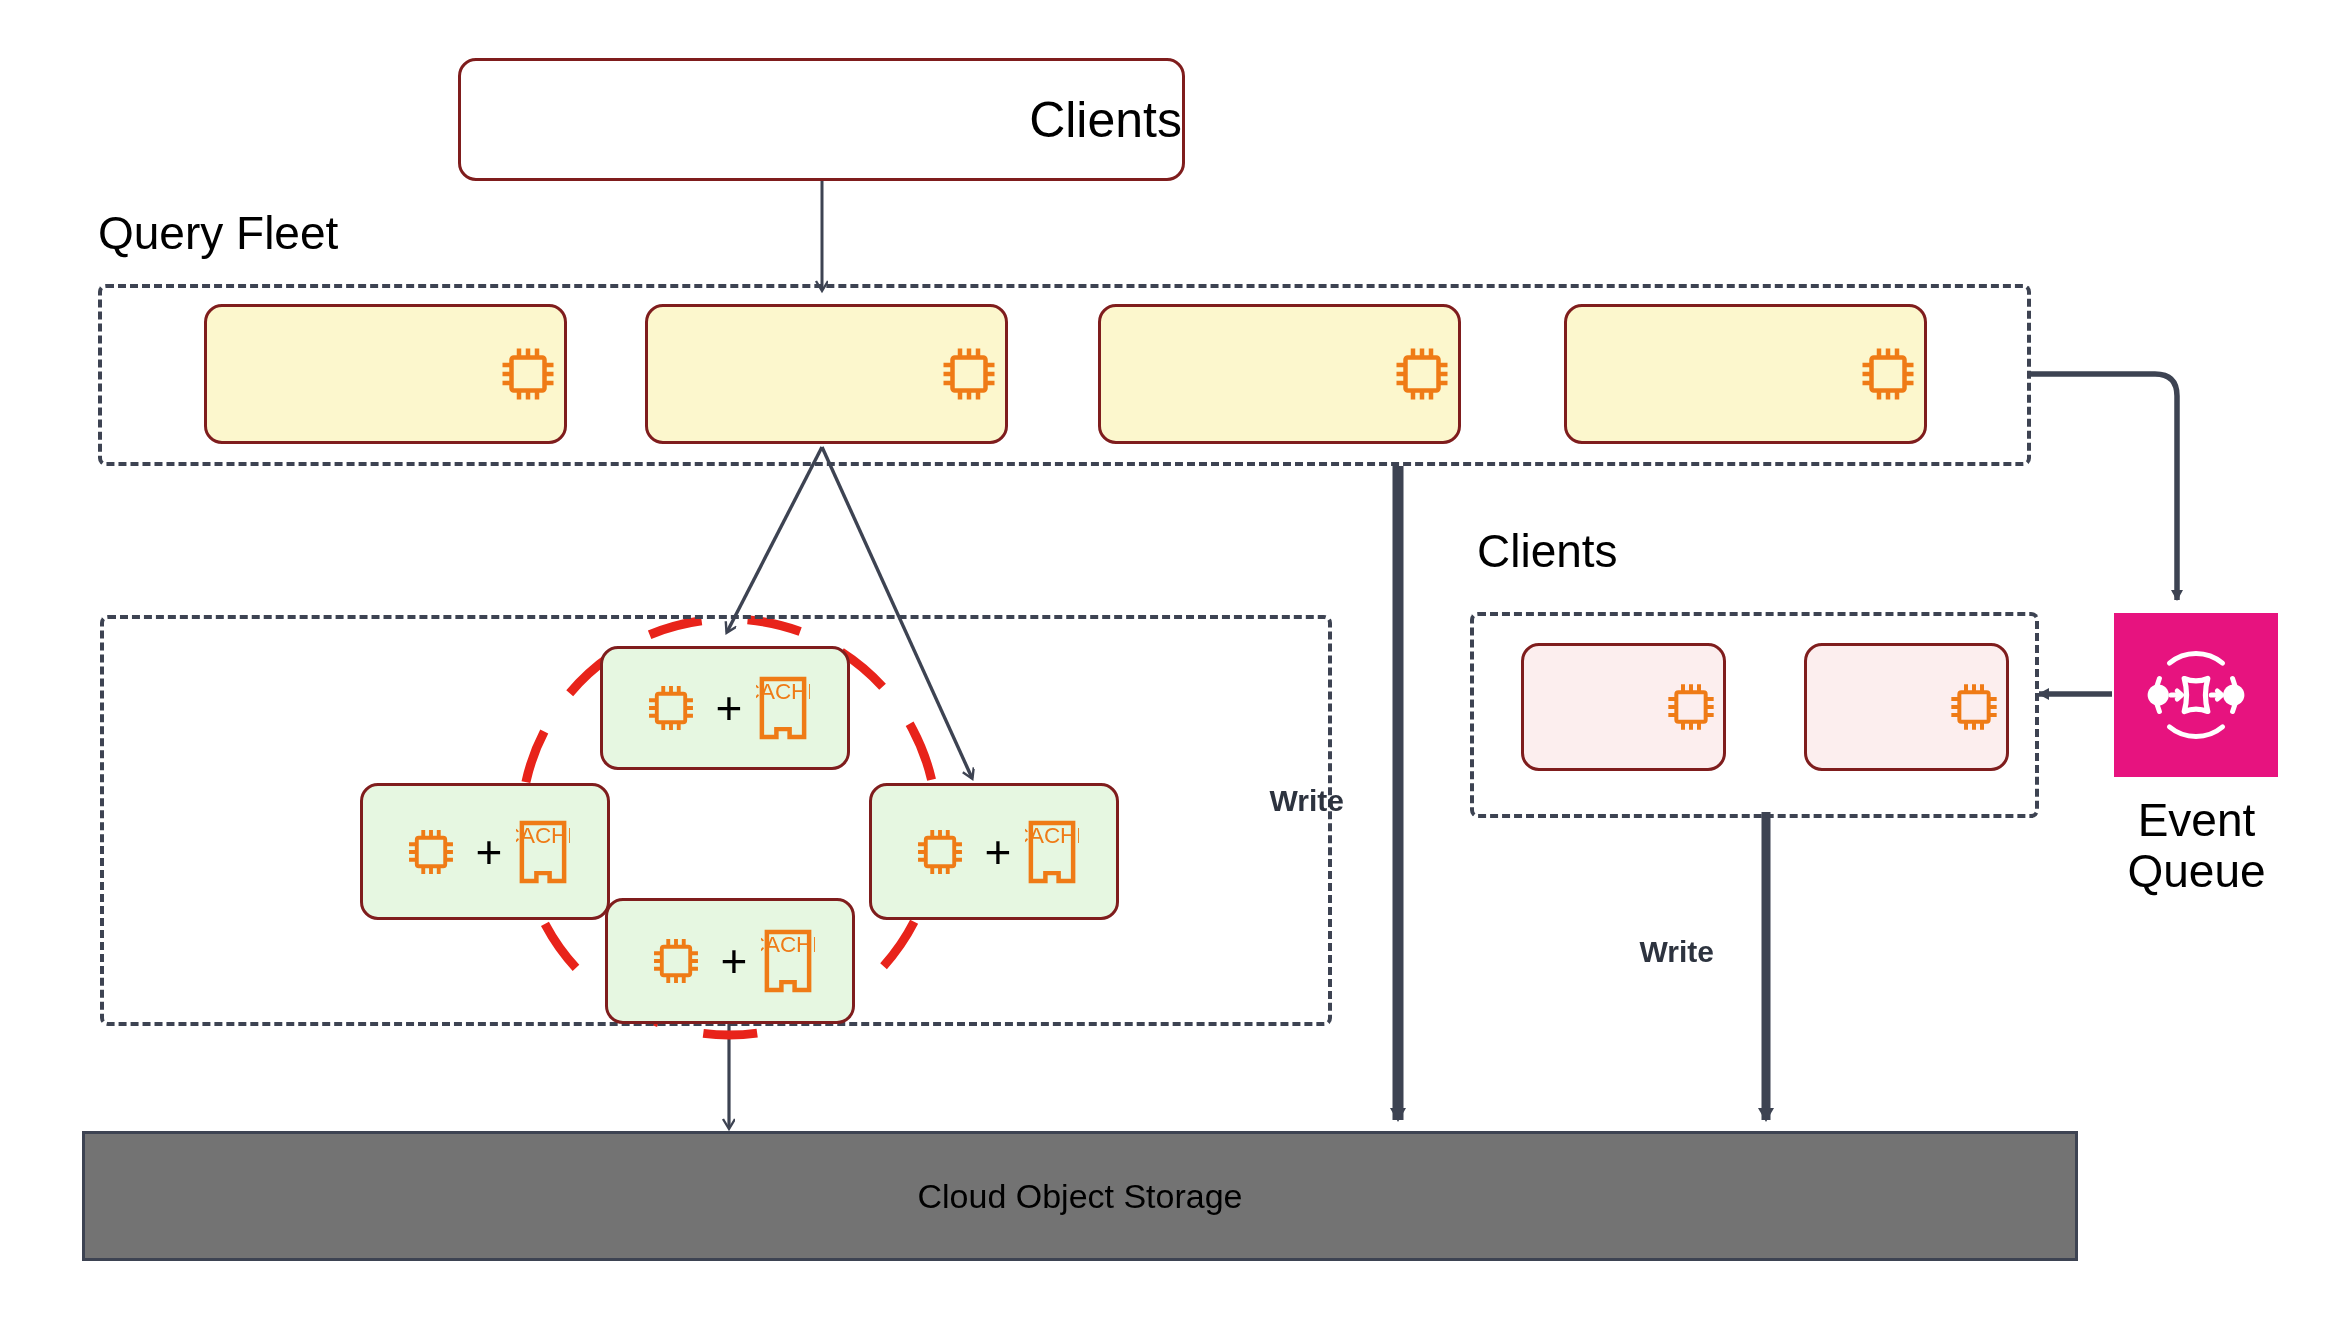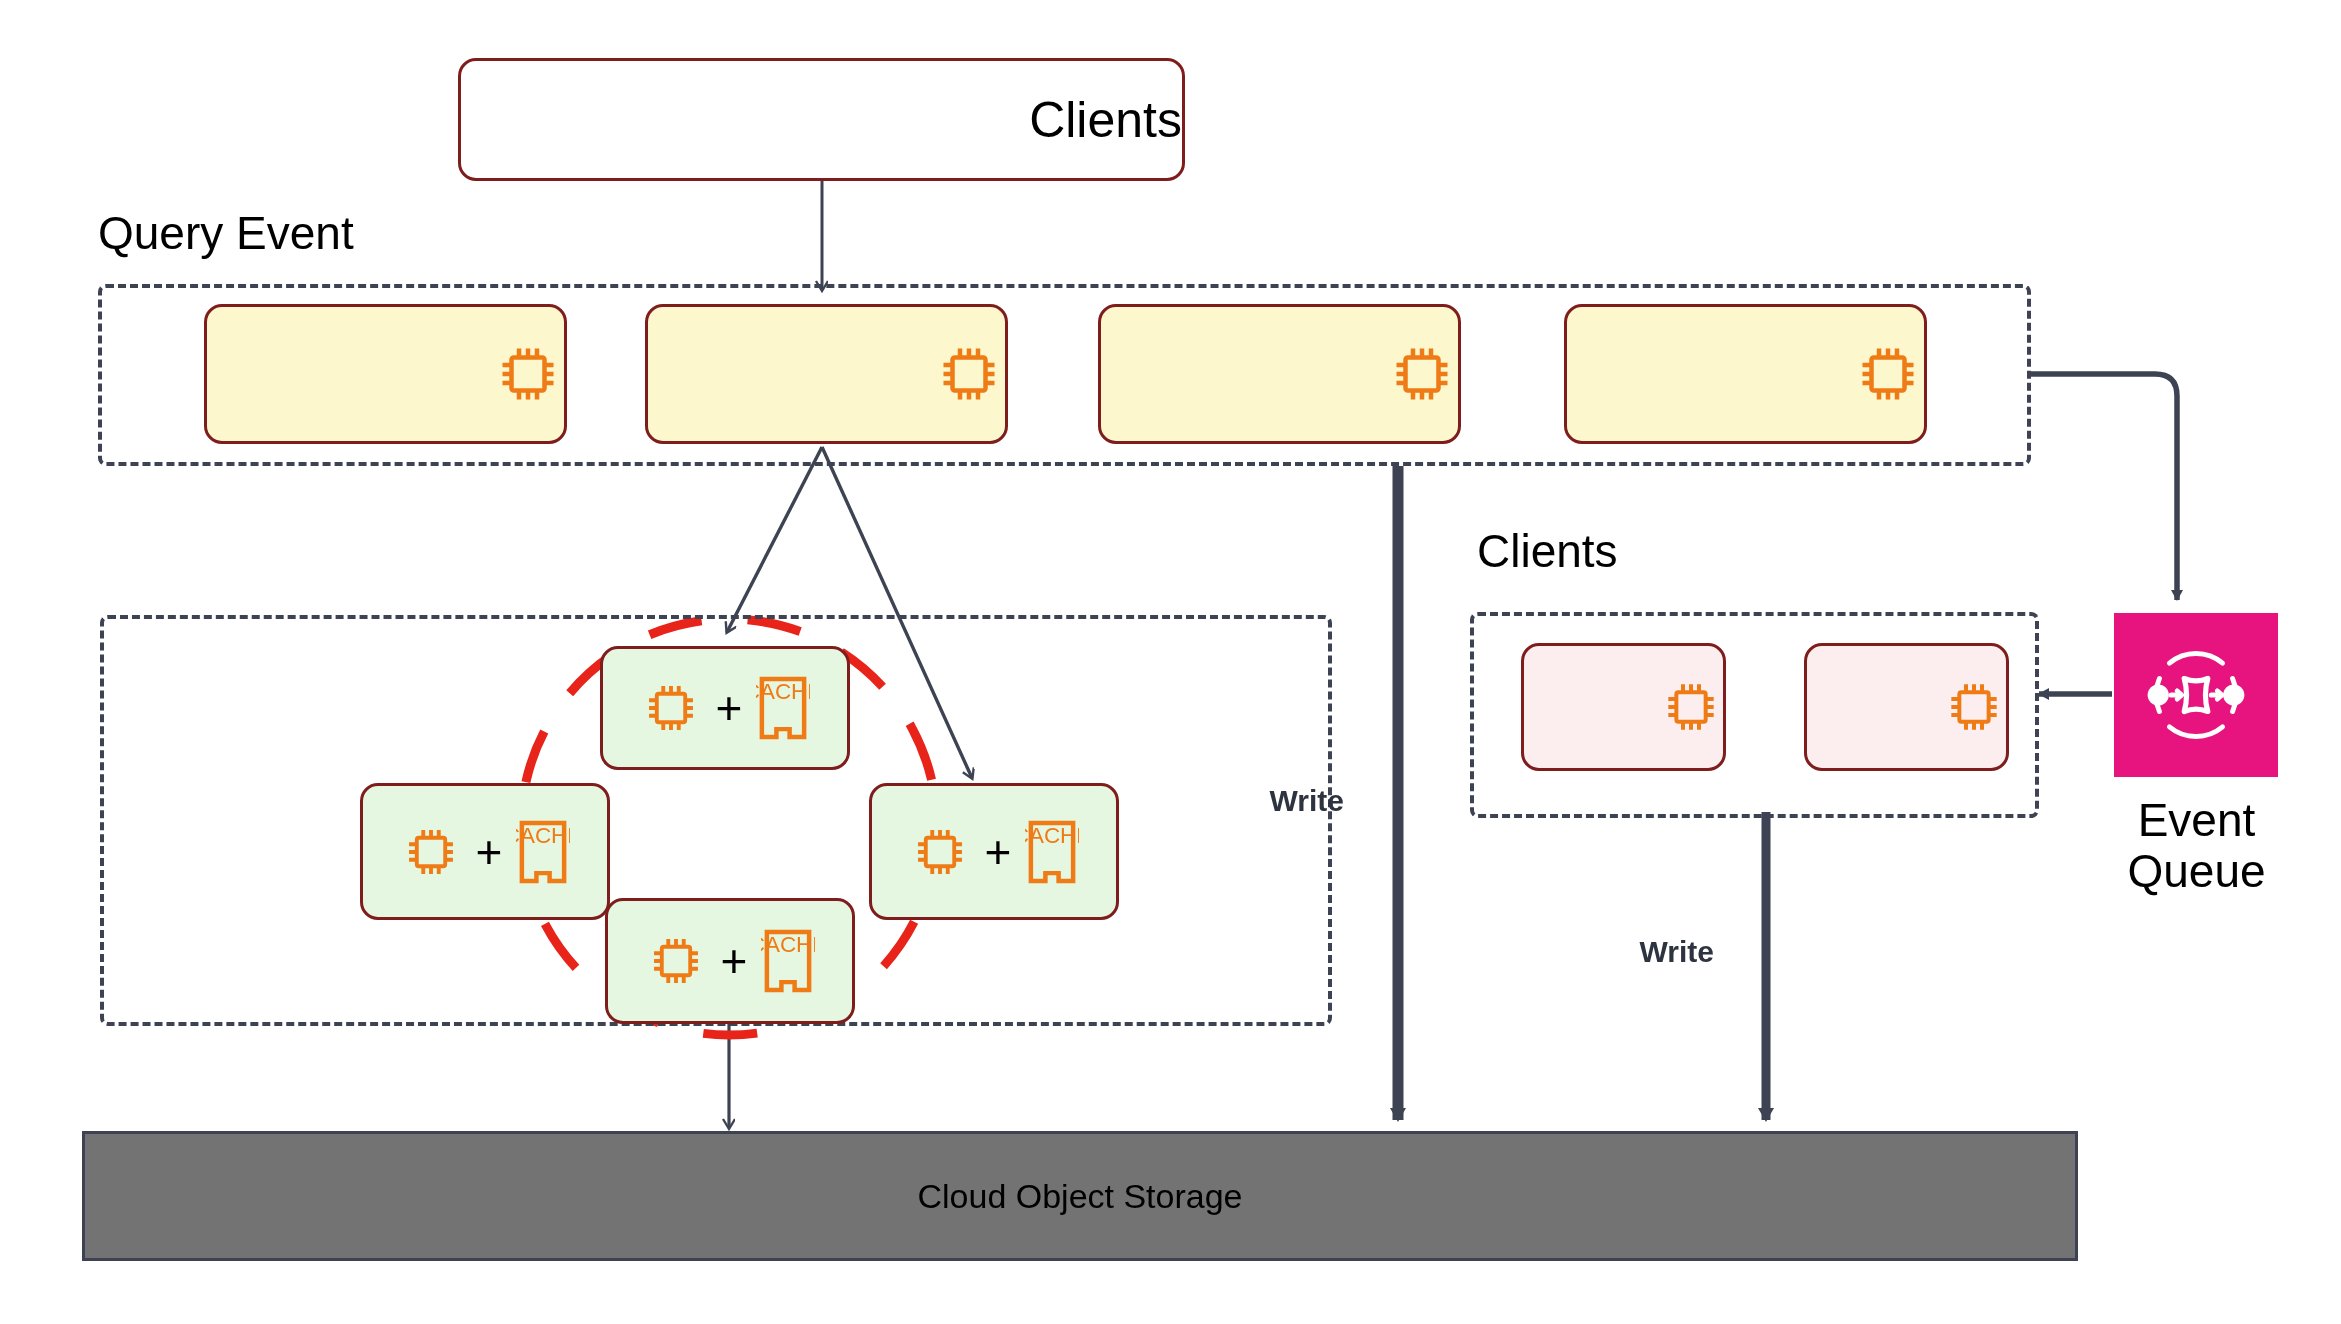--- a/index.html
+++ b/index.html
@@ -147,21 +147,21 @@
 
     <path d="M 2112,694 L 2039,694" fill="none" stroke="#3d4352" stroke-width="5.5" marker-end="url(#arrowSolidSm)"></path>
 
     <circle cx="729" cy="827" r="208" fill="none" stroke="#e8231a" stroke-width="9" stroke-dasharray="54 46" stroke-linecap="butt" transform="rotate(-28 729 827)"></circle>
   </svg>
 
   <div class="node clients-box" style="left:458px; top:58px; width:727px; height:123px;">
     <span class="clients-label">Clients</span>
   </div>
 
-  <div class="grp-label" style="left:98px; top:210px;">Query Event</div>
+  <div class="grp-label" style="left:98px; top:210px;">Query Fleet</div>
   <div class="group-box" style="left:98px; top:284px; width:1933px; height:182px;"></div>
 
   <div class="node qf-node" style="left:204px; top:304px; width:363px; height:140px;">
     <svg width="72" height="72" viewBox="0 0 48 48">
       <g fill="none" stroke="#ef7b16" stroke-width="3" stroke-linecap="butt">
         <rect x="13" y="13" width="22" height="22" rx="1.5"></rect>
         <path d="M18 13V7 M24 13V7 M30 13V7"></path>
         <path d="M18 35v6 M24 35v6 M30 35v6"></path>
         <path d="M13 18H7 M13 24H7 M13 30H7"></path>
         <path d="M35 18h6 M35 24h6 M35 30h6"></path>

